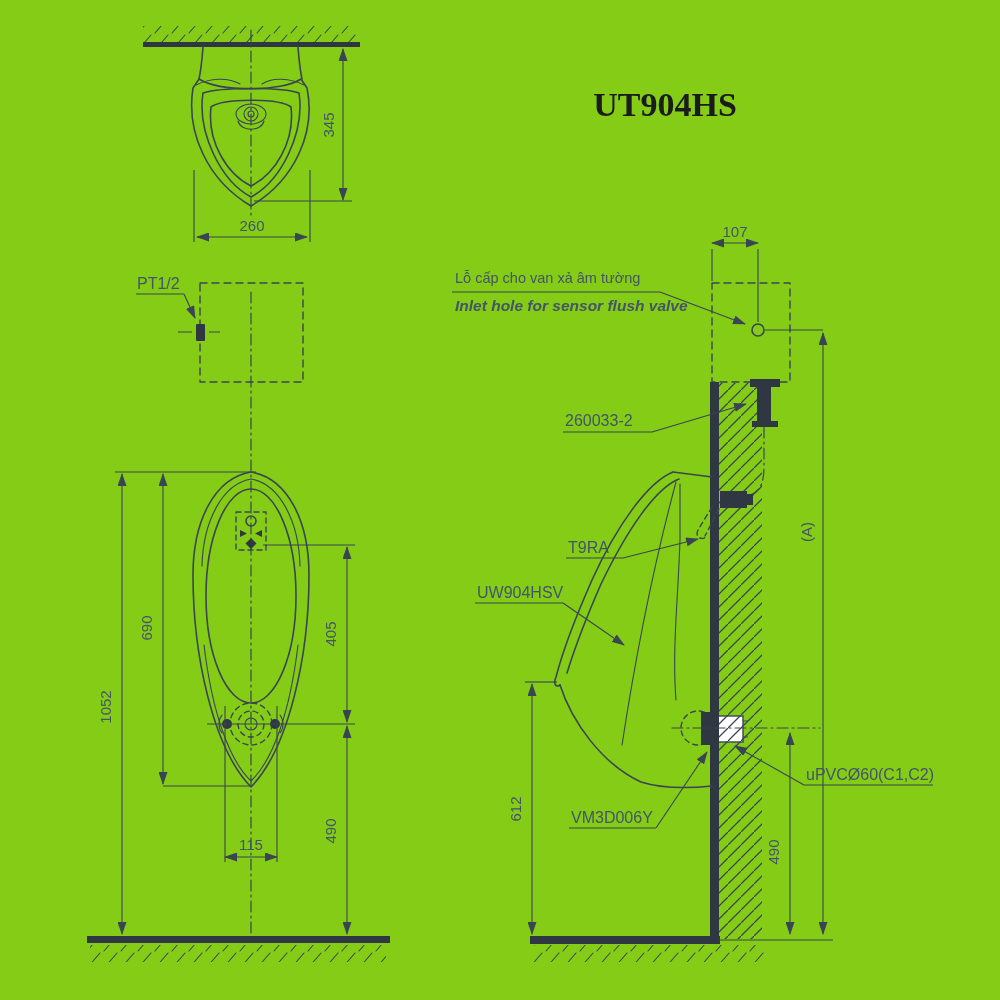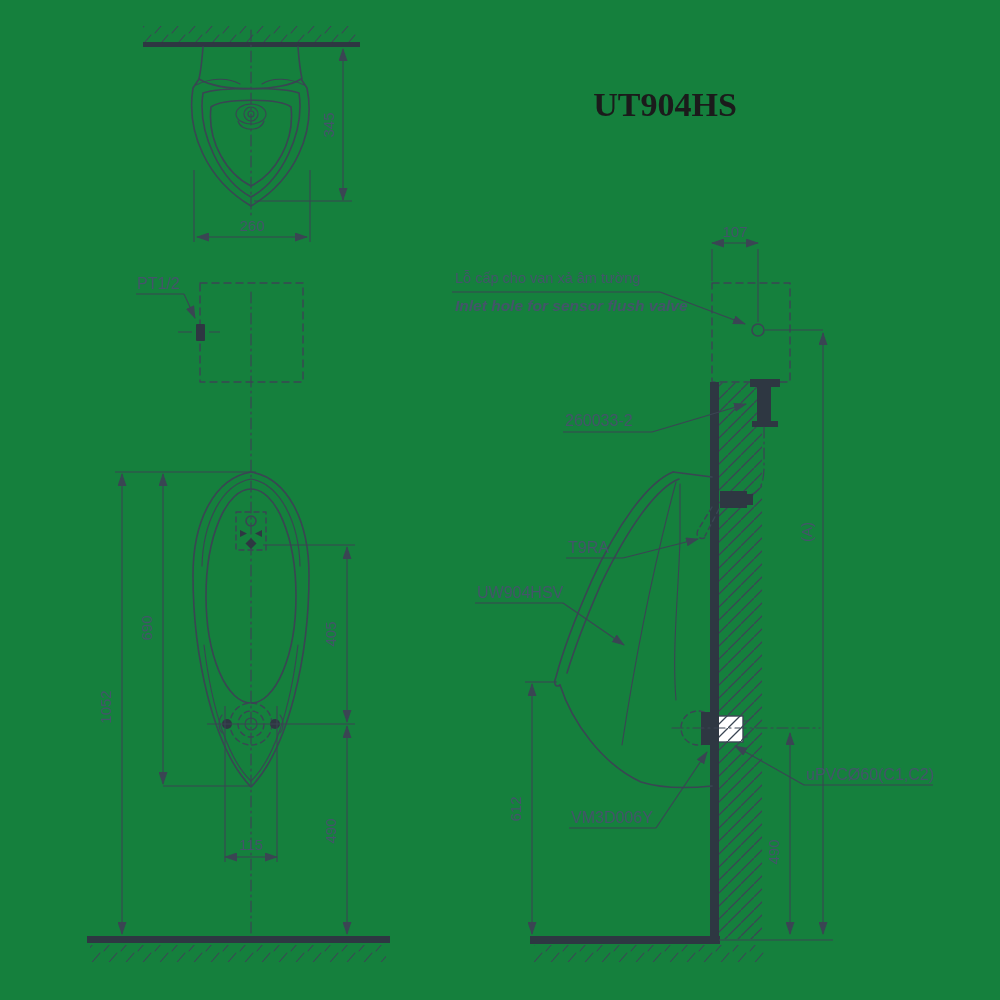--- a/index.html
+++ b/index.html
@@ -1,16 +1,16 @@
 <!DOCTYPE html>
 <html style="--line: #3a4553; --annotation: #44546a; --title: #1b1b1b; --wall: #2e3742;"><head>
 <meta charset="utf-8">
 <style>
   html,body{margin:0;padding:0;background:#ffffff;}
-  .page{width:1000px;height:1000px;position:relative;background:#15803d;overflow:hidden;}
+  .page{width:1000px;height:1000px;position:relative;background:#84cc16;overflow:hidden;}
   svg{display:block;}
   .ln{stroke:var(--line,#3a4553);fill:none;stroke-width:1.6;stroke-linecap:round;stroke-linejoin:round;}
   .thin{stroke-width:1.1;}
   .med{stroke-width:1.3;}
   .dash{stroke-dasharray:7 5;stroke-width:1.4;}
   .dash2{stroke-dasharray:5 4;stroke-width:1.4;}
   .cl{stroke-dasharray:11 4 2 4;stroke-width:1.2;}
   .dimln{stroke:var(--line,#3a4553);fill:none;stroke-width:1.1;}
   .solid{fill:var(--wall,#2e3742);stroke:none;}
   .wht{fill:#ffffff;stroke:var(--line,#3a4553);stroke-width:1.4;}

